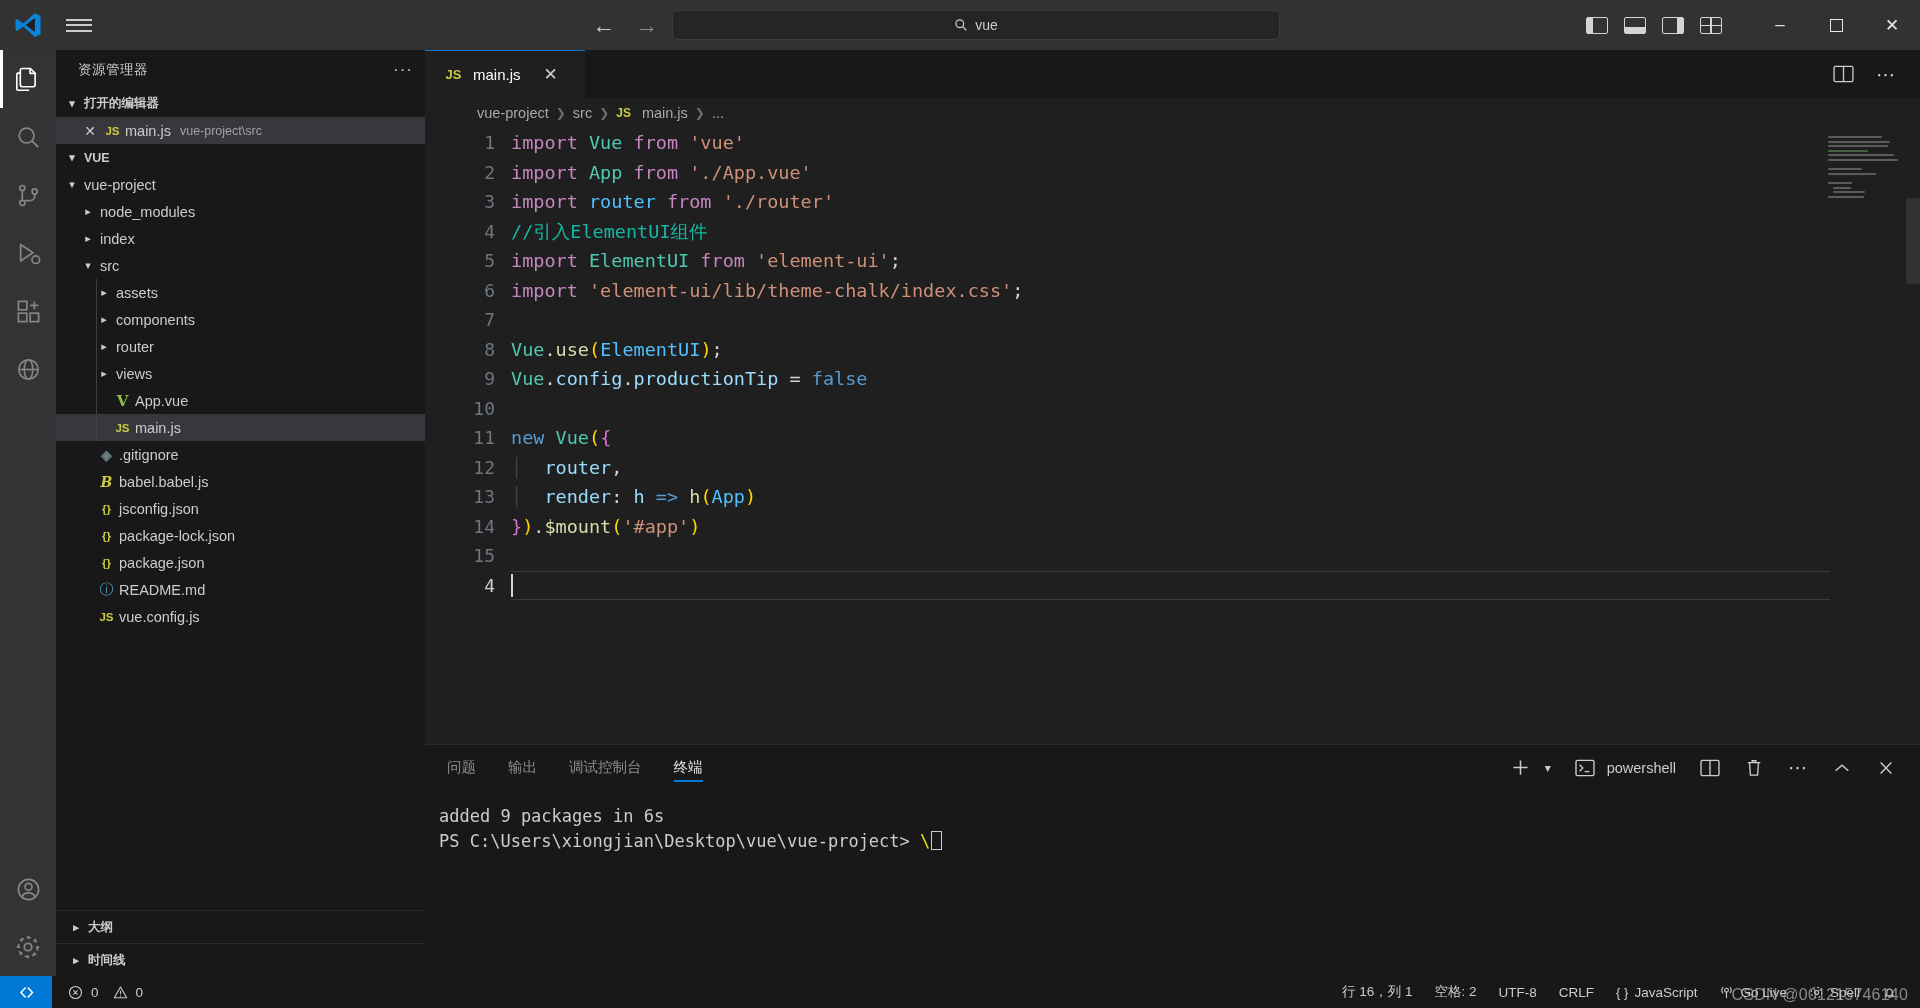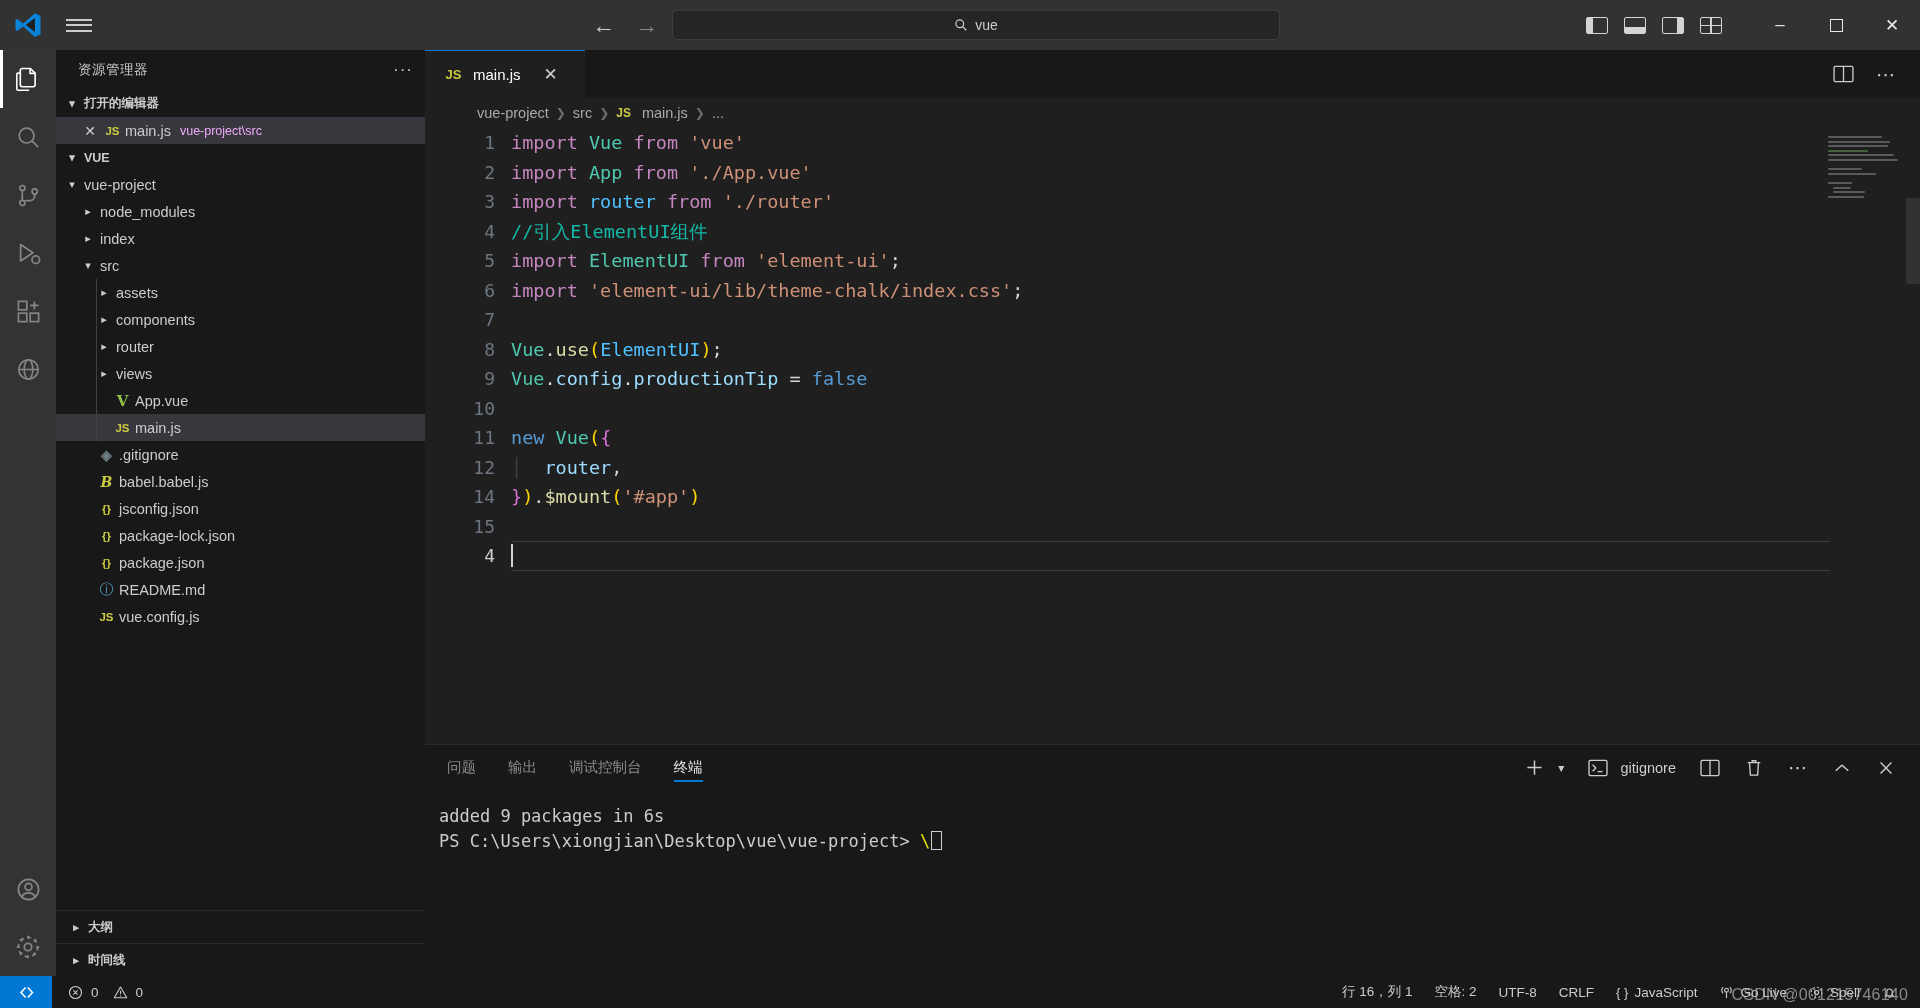--- a/index.html
+++ b/index.html
@@ -70,21 +70,21 @@
     font-size: 12.5px; font-weight: bold; color: #cccccc; cursor: pointer;
   }
   .chev { width: 16px; display:inline-flex; align-items:center; justify-content:center; color:#cccccc; font-size: 11px; flex-shrink:0; }
   .row {
     height: 27px; display: flex; align-items: center; font-size: 14.5px; color: #cccccc;
     cursor: pointer; white-space: nowrap; position: relative;
   }
   .row.selected { background: #37373d; }
   .row .ind { flex-shrink: 0; }
   .row .label { margin-left: 2px; }
-  .row .desc { margin-left: 9px; font-size: 12.5px; color: #f0abfc; }
+  .row .desc { margin-left: 9px; font-size: 12.5px; color: #a3a3a3; }
   .ficon { width: 21px; display:inline-flex; align-items:center; justify-content:center; flex-shrink:0; font-size:11.5px; font-weight:bold; }
   .close-x { width: 24px; display:inline-flex; align-items:center; justify-content:center; color:#cccccc; font-size:14px; flex-shrink:0; }
   .guide { position:absolute; top:0; bottom:0; width:1px; background:#404040; }
   .sb-bottom { margin-top: auto; }
   .sb-bottom .sec-header { border-top: 1px solid #2b2b2b; height: 33px; padding-left: 12px; font-size: 12.5px; }
 
   
   .editorarea { flex: 1; display: flex; flex-direction: column; min-width: 0; background: #1f1f1f; }
   .tabsrow { height: 48px; background: #181818; display: flex; align-items: stretch; position: relative; }
   .tab {
@@ -504,20 +504,24 @@
               <span class="ln">10</span>
               <span class="ctext" title=""></span>
             </div>
             <div class="cline">
               <span class="ln">11</span>
               <span class="ctext" title="new Vue({"><span class="t-ctl">new</span> <span class="t-obj">Vue</span><span class="t-p1">(</span><span class="t-p2">{</span></span>
             </div>
             <div class="cline">
               <span class="ln">12</span>
               <span class="ctext" title="  router,"><span class="ind-guide">│</span>  <span class="t-prop">router</span><span class="t-op">,</span></span>
+            </div>
+            <div class="cline">
+              <span class="ln">13</span>
+              <span class="ctext" title="  render: h =&gt; h(App)"><span class="ind-guide">│</span>  <span class="t-prop">render</span><span class="t-op">:</span> <span class="t-prop">h</span> <span class="t-ctl">=&gt;</span> <span class="t-fn">h</span><span class="t-p1">(</span><span class="t-cls">App</span><span class="t-p1">)</span></span>
             </div>
             <div class="cline">
               <span class="ln">14</span>
               <span class="ctext" title="}).$mount('#app')"><span class="t-p2">}</span><span class="t-p1">)</span><span class="t-op">.</span><span class="t-fn">$mount</span><span class="t-p1">(</span><span class="t-str">'#app'</span><span class="t-p1">)</span></span>
             </div>
             <div class="cline">
               <span class="ln">15</span>
               <span class="ctext" title=""></span>
             </div>
             <div class="cline active">
@@ -557,21 +561,21 @@
                 </svg>
             </div>
             <div class="pa" style="min-width:22px;font-size:12px;">▾</div>
             <div class="pa" style="margin-left:10px;">
               <svg width="20" height="18" viewBox="0 0 22 20">
                 <rect x="1" y="1.5" width="20" height="17" fill="none" stroke="currentColor" stroke-width="1.5" rx="1.5"></rect>
                 <path d="M5 6.5 L8.6 10 L5 13.5" fill="none" stroke="currentColor" stroke-width="1.5"></path>
                 <path d="M10.5 14 h5.5" stroke="currentColor" stroke-width="1.5"></path>
               </svg>
             </div>
-            <div class="pa label">gitignore</div>
+            <div class="pa label">powershell</div>
             <div class="pa" style="margin-left:12px;">
               <svg width="20" height="18" viewBox="0 0 22 20">
                 <rect x="1" y="1.5" width="20" height="17" fill="none" stroke="currentColor" stroke-width="1.5" rx="1.5"></rect>
                 <line x1="11" y1="1.5" x2="11" y2="18.5" stroke="currentColor" stroke-width="1.5"></line>
               </svg>
             </div>
             <div class="pa" style="margin-left:12px;">
               <svg width="18" height="19" viewBox="0 0 20 21">
                 <path d="M3 5 h14 M8 5 V3 h4 v2 M5 5 l1 14 h8 l1 -14" fill="none" stroke="currentColor" stroke-width="1.5"></path>
               </svg>

